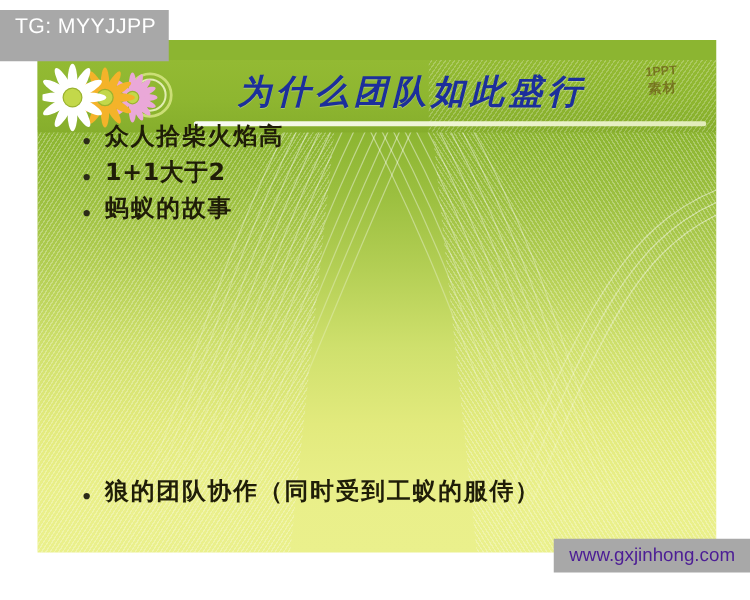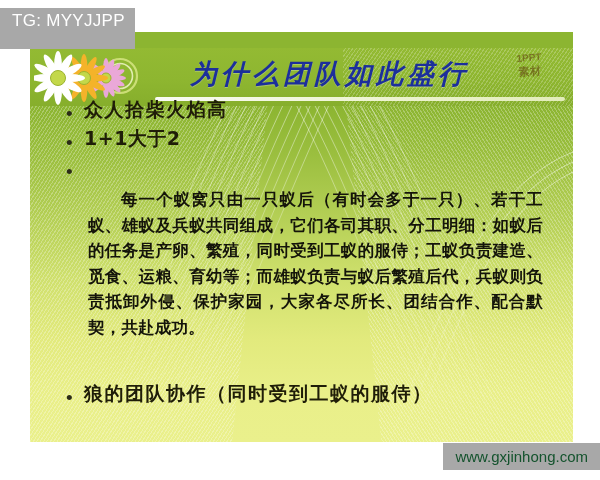--- a/index.html
+++ b/index.html
@@ -29,23 +29,23 @@
     letter-spacing: 0.3px;
     font-family: "Liberation Sans", sans-serif;
     z-index: 40;
     white-space: nowrap;
   }
 
   
   #site-tag {
     position: absolute;
     right: 0px;
-    bottom: 10px;
+    bottom: 22px;
     background: #a8a8a8;
-    color: #14532d;
+    color: #4c1d95;
     font-size: 15px;
     line-height: 27px;
     height: 27px;
     padding: 0 12px;
     z-index: 40;
     white-space: nowrap;
     font-family: "Liberation Sans", sans-serif;
   }
 
   
@@ -369,23 +369,23 @@
       <span class="bullet-label">众人拾柴火焰高</span>
     </div>
 
     <div class="bullet-row" id="bullet-2">
       <span class="bullet-dot">•</span>
       <span class="bullet-label">1+1大于2</span>
     </div>
 
     <div class="bullet-row" id="bullet-3">
       <span class="bullet-dot">•</span>
-    </div>
-
-    <div id="paragraph">每一个蚁窝只由一只蚁后（有时会多于一只）、若干工蚁、雄蚁及兵蚁共同组成，它们各司其职、分工明细：如蚁后的任务是产卵、繁殖，同时受到工蚁的服侍；工蚁负责建造、觅食、运粮、育幼等；而雄蚁负责与蚁后繁殖后代，兵蚁则负责抵卸外侵、保护家园，大家各尽所长、团结合作、配合默契，共赴成功。</div>
+      <span class="bullet-label">蚂蚁的故事</span>
+    </div>
+
 
     <div class="bullet-row" id="bullet-4">
       <span class="bullet-dot">•</span>
       <span class="bullet-label">狼的团队协作（同时受到工蚁的服侍）</span>
     </div>
 
   </div>
 </div>
 
 <div id="site-tag">www.gxjinhong.com</div>

